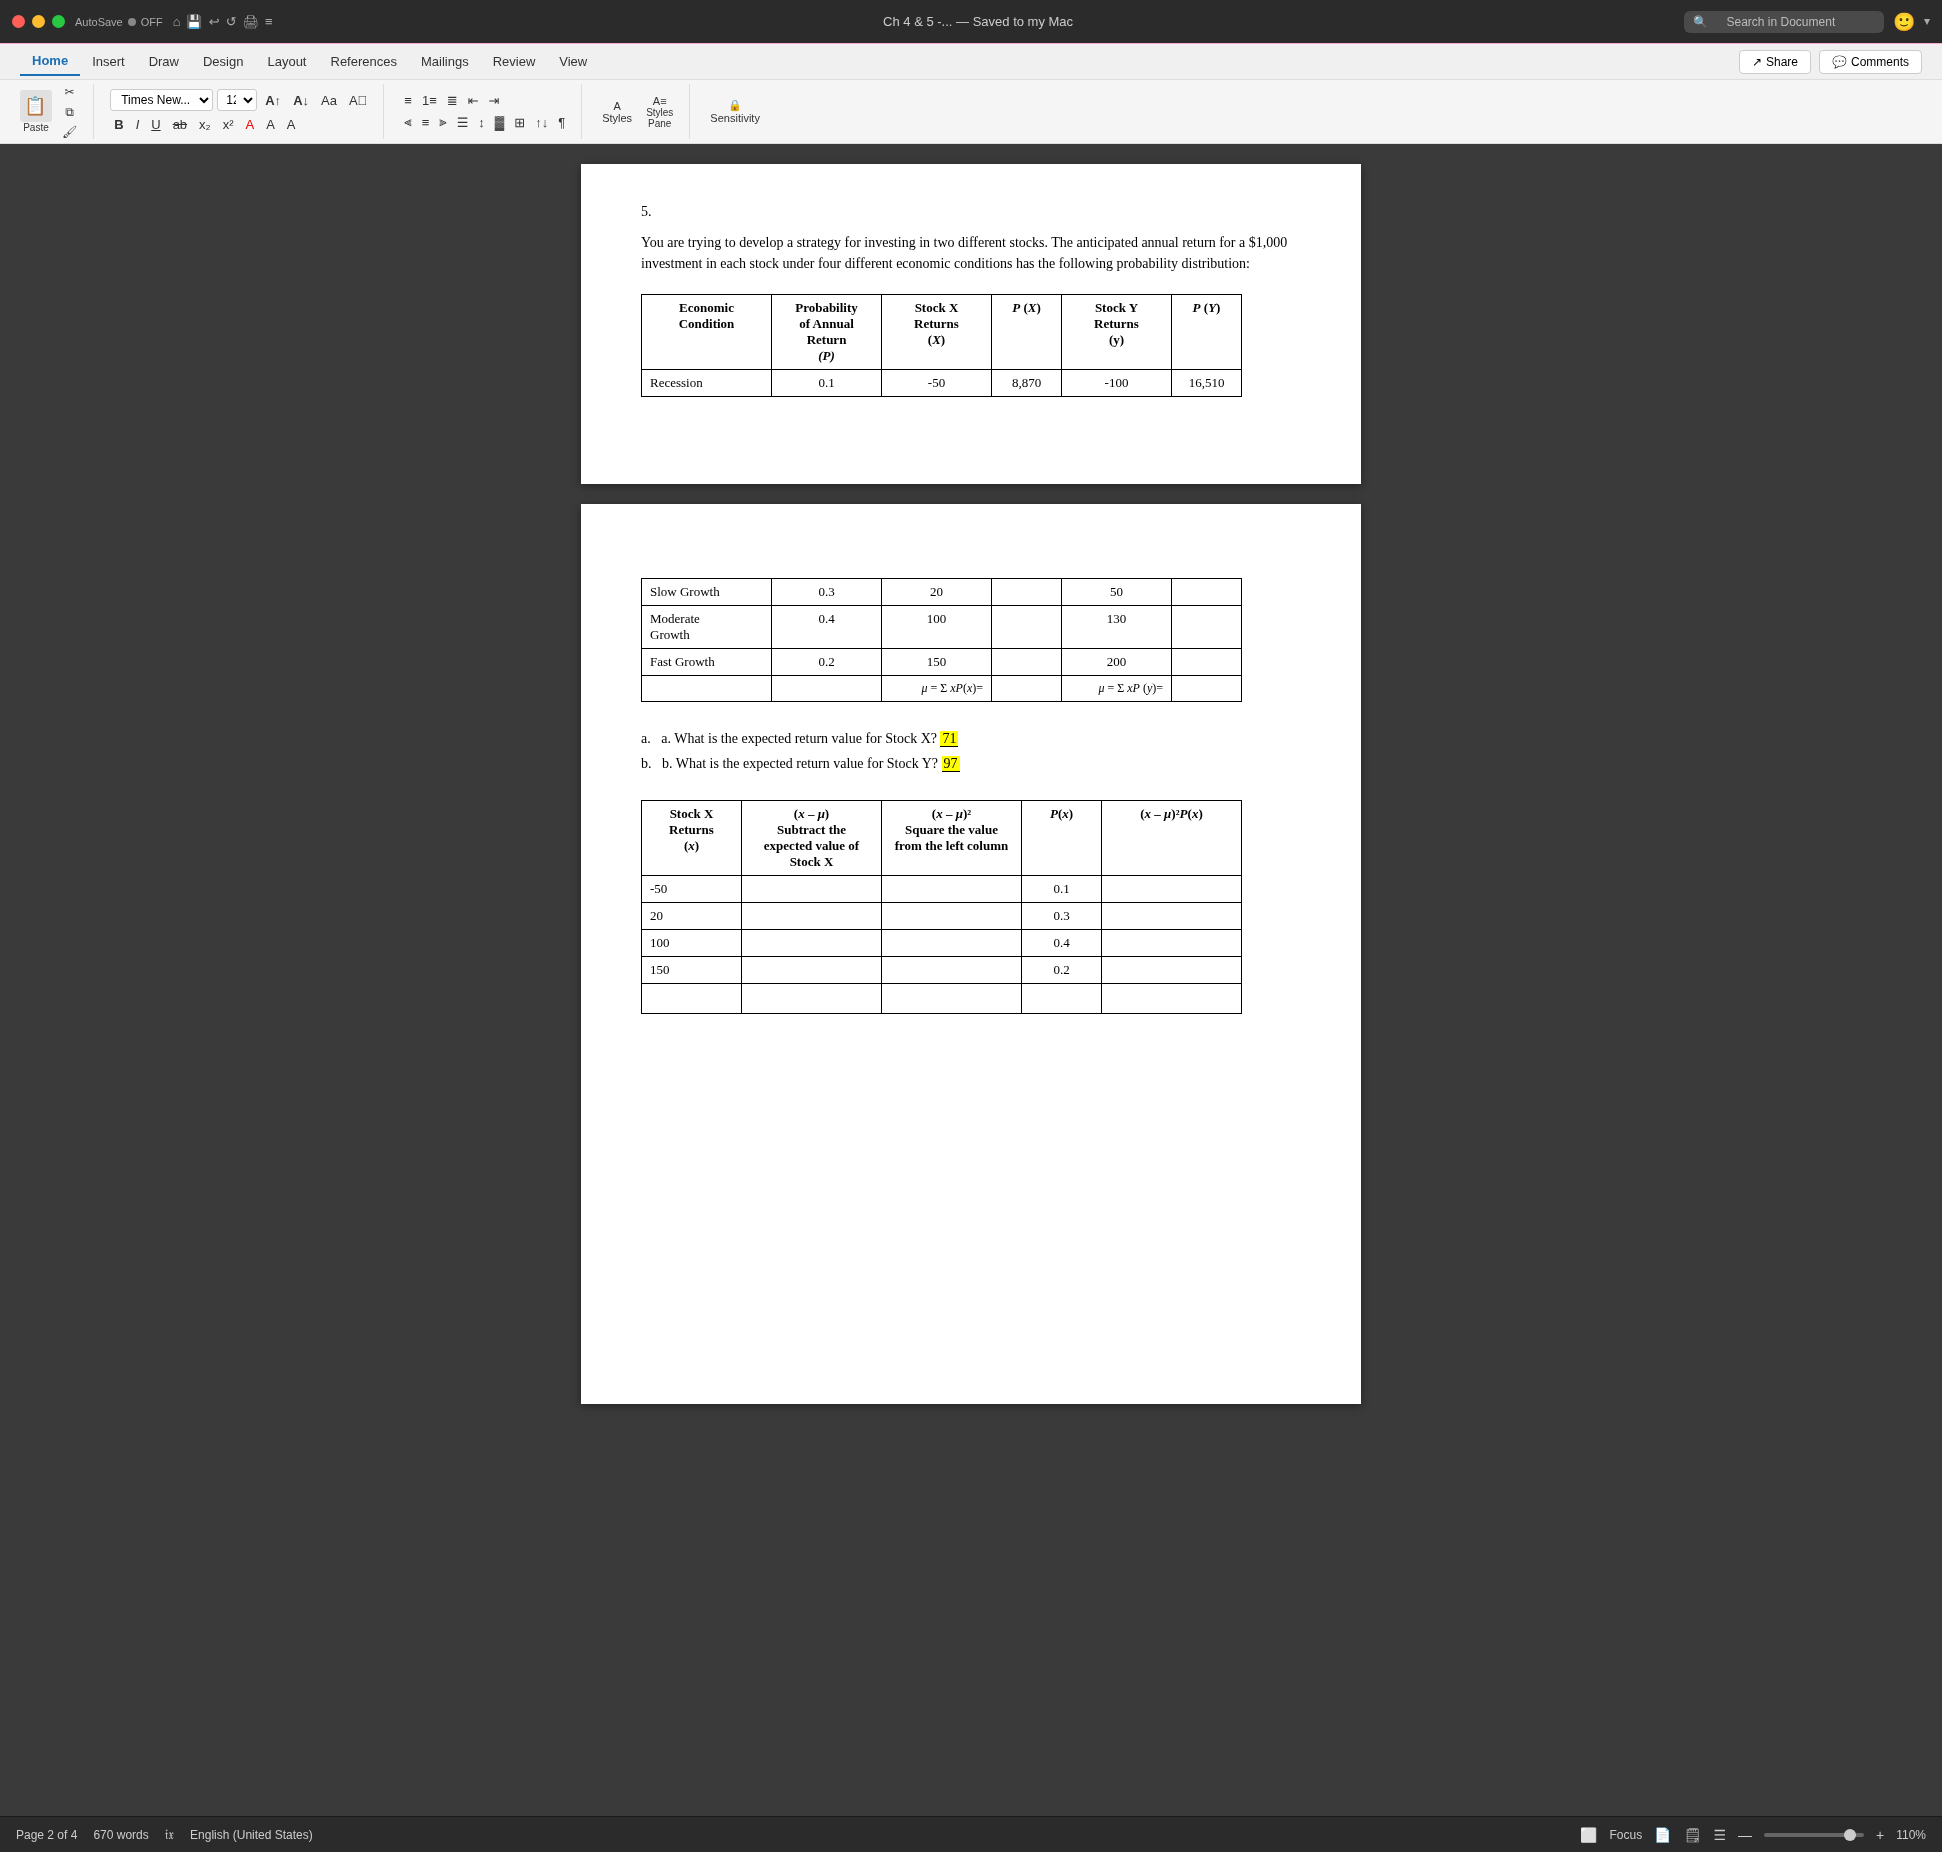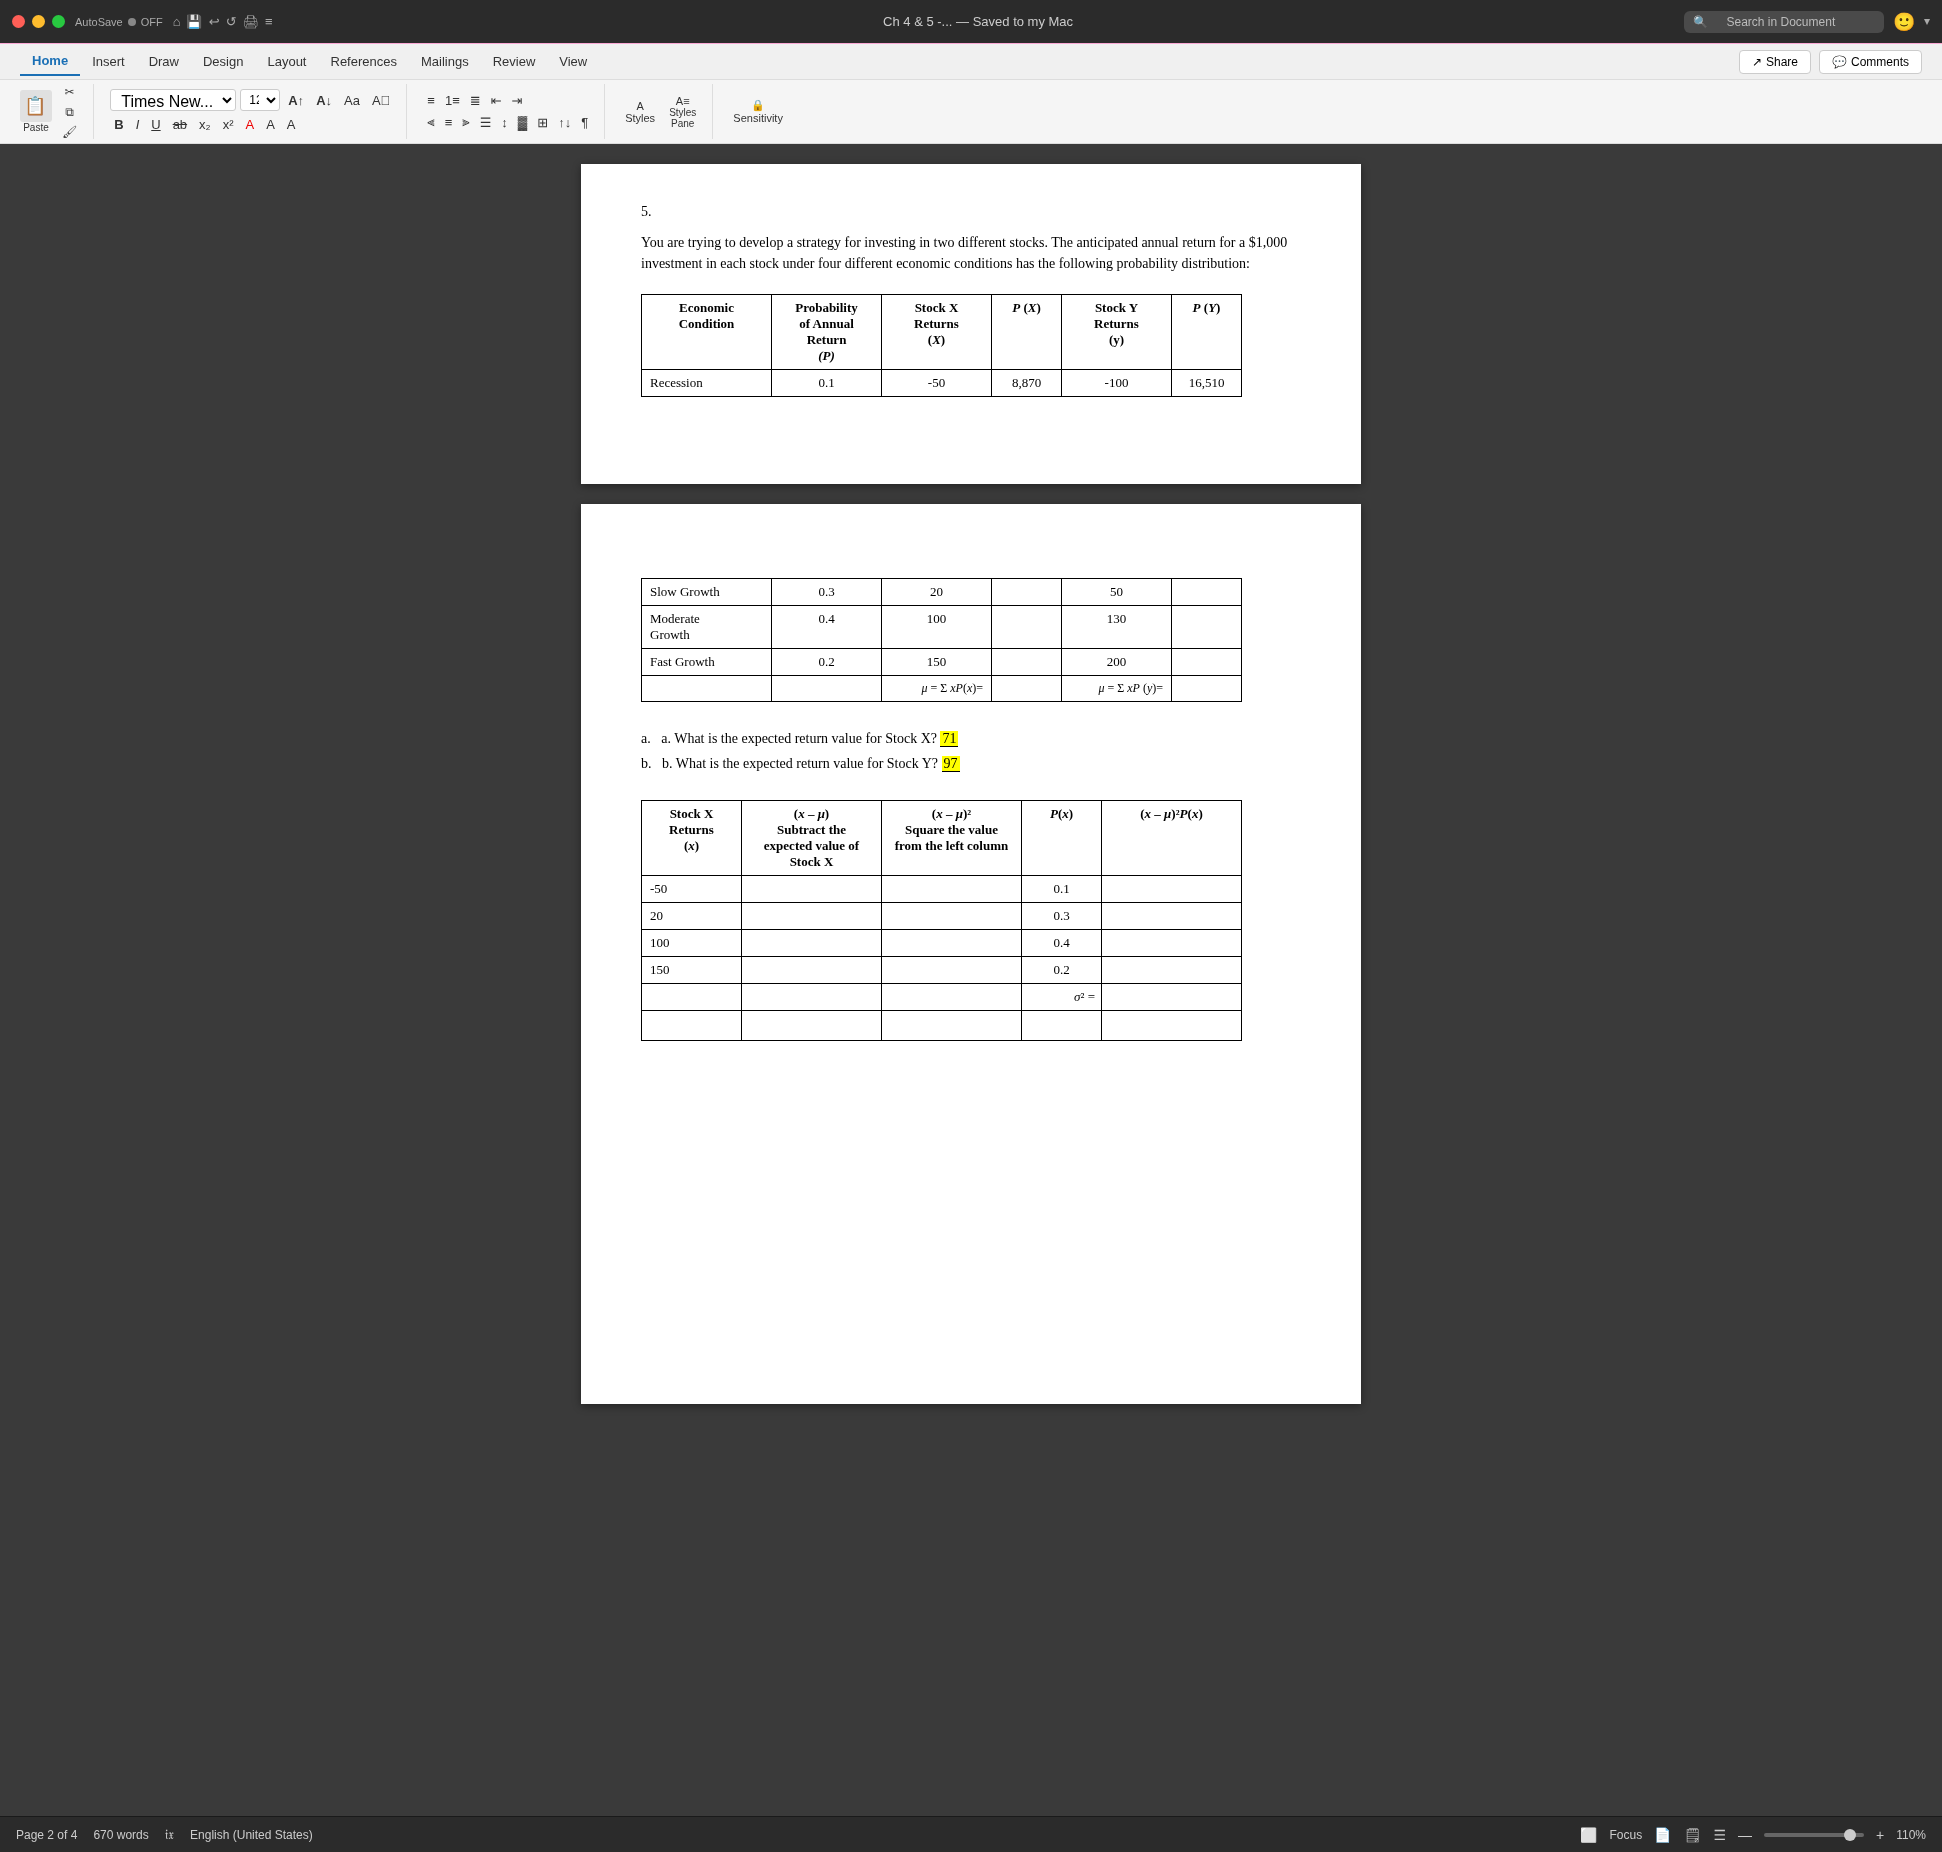--- a/index.html
+++ b/index.html
@@ -172,21 +172,21 @@
     .font-row {
       display: flex;
       align-items: center;
       gap: 4px;
     }
     .font-select {
       background: #fff;
       border: 1px solid #ccc;
       border-radius: 3px;
       padding: 2px 6px;
-      font-size: 16px;
+      font-size: 12px;
       height: 22px;
       min-width: 100px;
     }
     .font-size-select {
       background: #fff;
       border: 1px solid #ccc;
       border-radius: 3px;
       padding: 2px 4px;
       font-size: 12px;
       height: 22px;
@@ -581,27 +581,20 @@
             <td></td>
           </tr>
           <tr>
             <td>150</td>
             <td></td>
             <td></td>
             <td style="text-align:center;">0.2</td>
             <td></td>
           </tr>
           <tr>
-            <td></td>
-            <td></td>
-            <td></td>
-            <td style="text-align:right; padding-right:6px;"><em>σ</em>² =</td>
-            <td></td>
-          </tr>
-          <tr>
             <td style="height:30px;"></td>
             <td></td>
             <td></td>
             <td></td>
             <td></td>
           </tr>
         </tbody>
       </table>
     </div>
 

